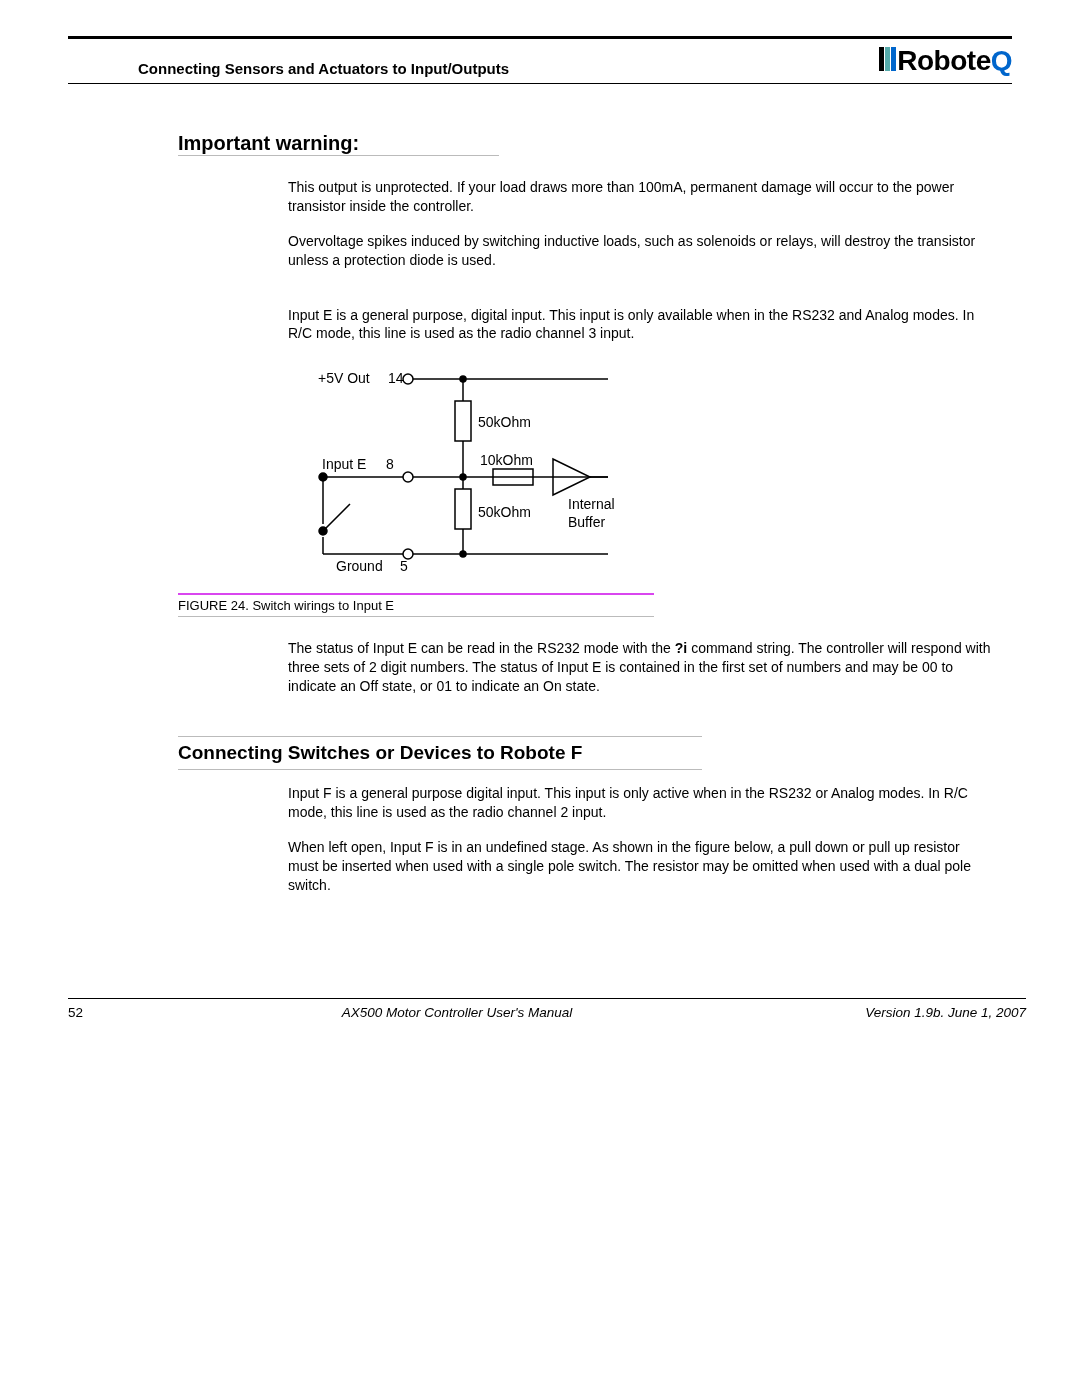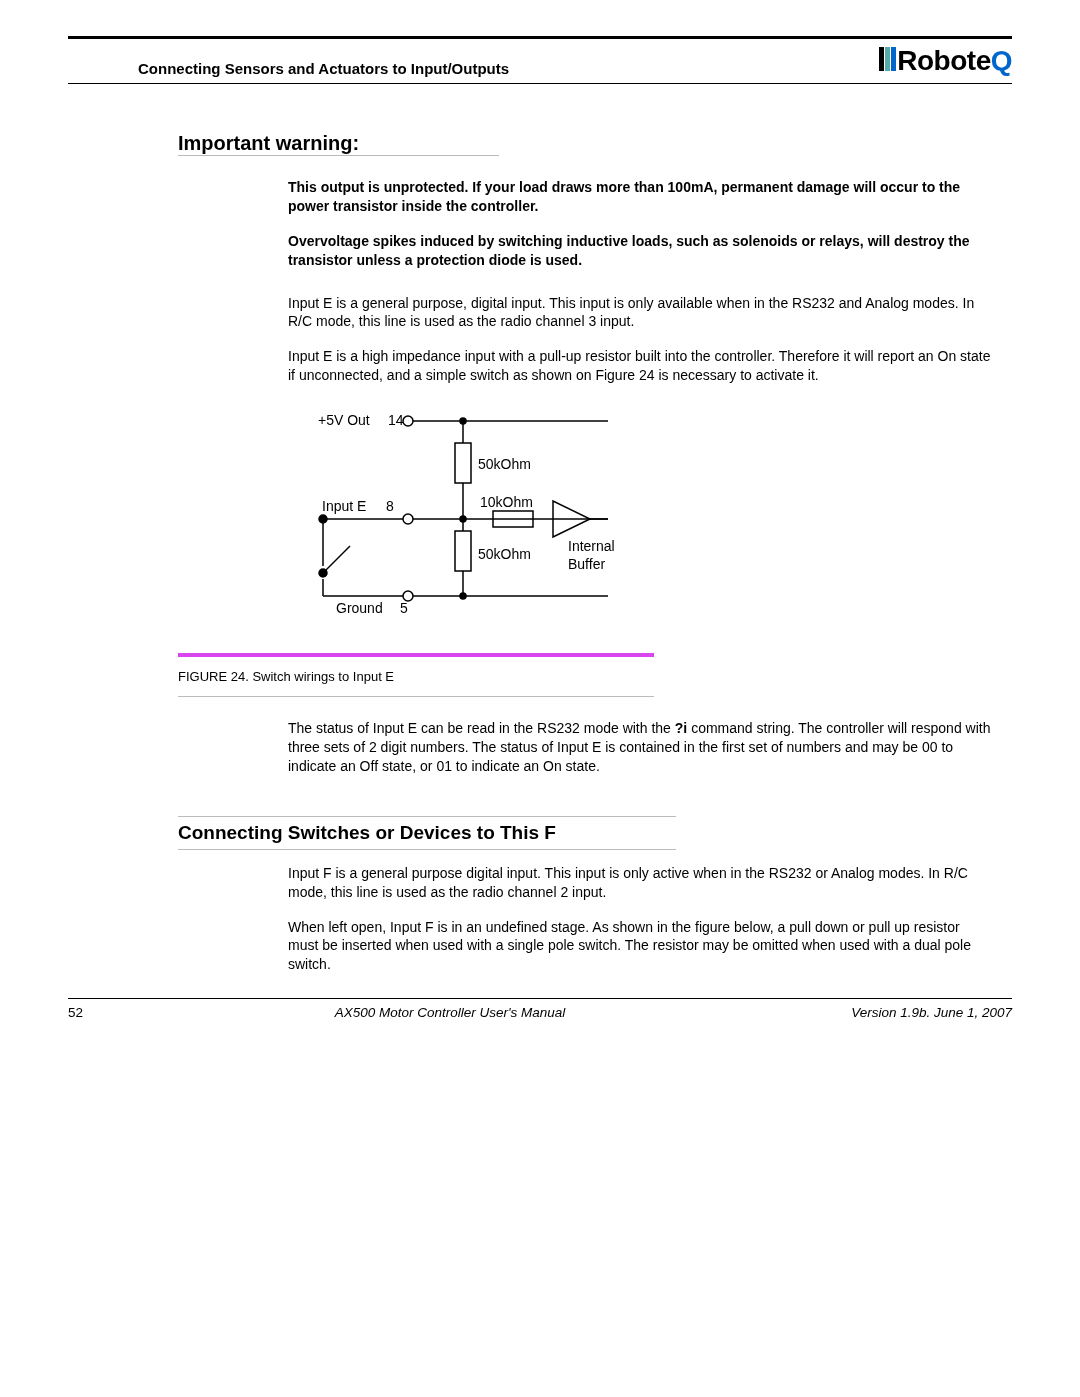--- a/index.html
+++ b/index.html
@@ -11,37 +11,37 @@
   .logo { display: flex; align-items: center; gap: 0; }
   .logo-bars span { display: inline-block; width: 5px; height: 24px; margin-right: 1px; }
   .logo-bars .b1 { background: #000; }
   .logo-bars .b2 { background: #5aa; }
   .logo-bars .b3 { background: #06c; }
   .logo-text { font-weight: bold; font-size: 28px; letter-spacing: -0.5px; }
   .logo-text .q { color: #06c; }
 
   .content { padding-left: 110px; padding-right: 20px; padding-top: 48px; }
   h1.warning { font-size: 20px; font-weight: bold; margin-bottom: 22px; border-bottom: 1px solid #bbb; display: inline-block; padding-right: 140px; }
-  .warn-block { margin-left: 110px; font-weight: bold; font-size: 14px; line-height: 1.35; margin-bottom: 24px; }
+  .warn-block { margin-left: 110px; font-weight: normal; font-size: 14px; line-height: 1.35; margin-bottom: 36px; }
   .warn-block p { margin-bottom: 16px; }
 
   h2.section { font-size: 19px; font-weight: bold; border-top: 1px solid #bbb; border-bottom: 1px solid #bbb; padding: 5px 0; display: inline-block; padding-right: 120px; margin-bottom: 14px; }
   .body-text { margin-left: 110px; font-size: 14px; line-height: 1.35; }
   .body-text p { margin-bottom: 16px; }
   .cmd { font-weight: bold; }
 
   .figure-wrap { margin: 10px 0 4px 0; }
-  .figure-caption { font-size: 13px; border-top: 4px solid #d946ef; border-bottom: 1px solid #bbb; padding: 12px 0; display: inline-block; padding-right: 260px; margin-top: 22px; margin-bottom: 18px; }
+  .figure-caption { font-size: 13px; border-top: 2px solid #d946ef; border-bottom: 1px solid #bbb; padding: 3px 0; display: inline-block; padding-right: 260px; margin-top: 4px; margin-bottom: 18px; }
 
   svg.diagram { display: block; margin-left: 100px; }
   svg.diagram text { font-family: Arial, Helvetica, sans-serif; font-size: 14px; fill: #000; }
   svg.diagram line, svg.diagram polyline, svg.diagram rect, svg.diagram circle, svg.diagram polygon { stroke: #000; stroke-width: 1.5; fill: none; }
   svg.diagram .fill { fill: #000; }
 
-  .footer { position: absolute; left: 68px; right: 68px; bottom: 44px; }
+  .footer { position: absolute; left: 68px; right: 54px; bottom: 44px; }
   .footer-rule { border-top: 1px solid #000; margin-bottom: 6px; }
   .footer-row { display: flex; justify-content: space-between; font-size: 13.5px; font-style: italic; }
   .page-num { font-style: normal; width: 40px; }
   .footer-center { text-align: center; flex: 1; }
   .footer-right { text-align: right; width: 220px; }
 </style>
 </head>
 <body>
 
 <div class="page">
@@ -61,21 +61,20 @@
   <div class="content">
 
     <h1 class="warning">Important warning:</h1>
     <div class="warn-block">
       <p>This output is unprotected. If your load draws more than 100mA, permanent damage will occur to the power transistor inside the controller.</p>
       <p>Overvoltage spikes induced by switching inductive loads, such as solenoids or relays, will destroy the transistor unless a protection diode is used.</p>
     </div>
 
     <div class="body-text">
       <p>Input E is a general purpose, digital input. This input is only available when in the RS232 and Analog modes. In R/C mode, this line is used as the radio channel 3 input.</p>
-      <p>Input E is a high impedance input with a pull-up resistor built into the controller. Therefore it will report an On state if unconnected, and a simple switch as shown on Figure 24 is necessary to activate it.</p>
     </div>
 
     <div class="figure-wrap">
       <svg class="diagram" width="520" height="230">
 
         <circle cx="130" cy="20" r="5"></circle>
         <line x1="135" y1="20" x2="330" y2="20"></line>
 
         <line x1="185" y1="20" x2="185" y2="42"></line>
         <rect x="177" y="42" width="16" height="40"></rect>
@@ -126,21 +125,21 @@
     </div>
 
     <div class="body-text">
       <p>
         <span>The status of Input E can be read in the RS232 mode with the </span><span class="cmd">?i</span><span> command string. The controller will respond with three sets of 2 digit numbers. The status of Input E is contained in the first set of numbers and may be 00 to indicate an Off state, or 01 to indicate an On state.</span>
       </p>
     </div>
 
     <div style="height:24px"></div>
 
-    <h2 class="section">Connecting Switches or Devices to This F</h2>
+    <h2 class="section">Connecting Switches or Devices to Robote F</h2>
     <div class="body-text">
       <p>Input F is a general purpose digital input. This input is only active when in the RS232 or Analog modes. In R/C mode, this line is used as the radio channel 2 input.</p>
       <p>When left open, Input F is in an undefined stage. As shown in the figure below, a pull down or pull up resistor must be inserted when used with a single pole switch. The resistor may be omitted when used with a dual pole switch.</p>
     </div>
 
   </div>
 
   <div class="footer">
     <div class="footer-rule"></div>
     <div class="footer-row">

